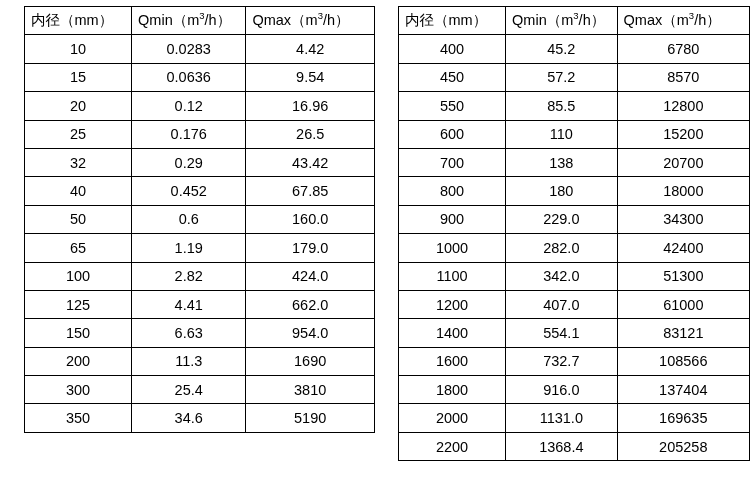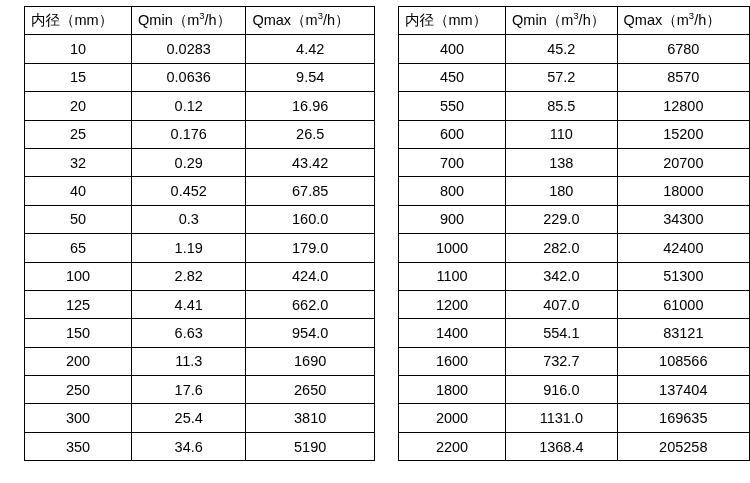--- a/index.html
+++ b/index.html
@@ -113,21 +113,21 @@
             <td>0.29</td>
             <td>43.42</td>
           </tr>
           <tr>
             <td>40</td>
             <td>0.452</td>
             <td>67.85</td>
           </tr>
           <tr>
             <td>50</td>
-            <td>0.3</td>
+            <td>0.6</td>
             <td>160.0</td>
           </tr>
           <tr>
             <td>65</td>
             <td>1.19</td>
             <td>179.0</td>
           </tr>
           <tr>
             <td>100</td>
             <td>2.82</td>
@@ -140,25 +140,20 @@
           </tr>
           <tr>
             <td>150</td>
             <td>6.63</td>
             <td>954.0</td>
           </tr>
           <tr>
             <td>200</td>
             <td>11.3</td>
             <td>1690</td>
-          </tr>
-          <tr>
-            <td>250</td>
-            <td>17.6</td>
-            <td>2650</td>
           </tr>
           <tr>
             <td>300</td>
             <td>25.4</td>
             <td>3810</td>
           </tr>
           <tr>
             <td>350</td>
             <td>34.6</td>
             <td>5190</td>

